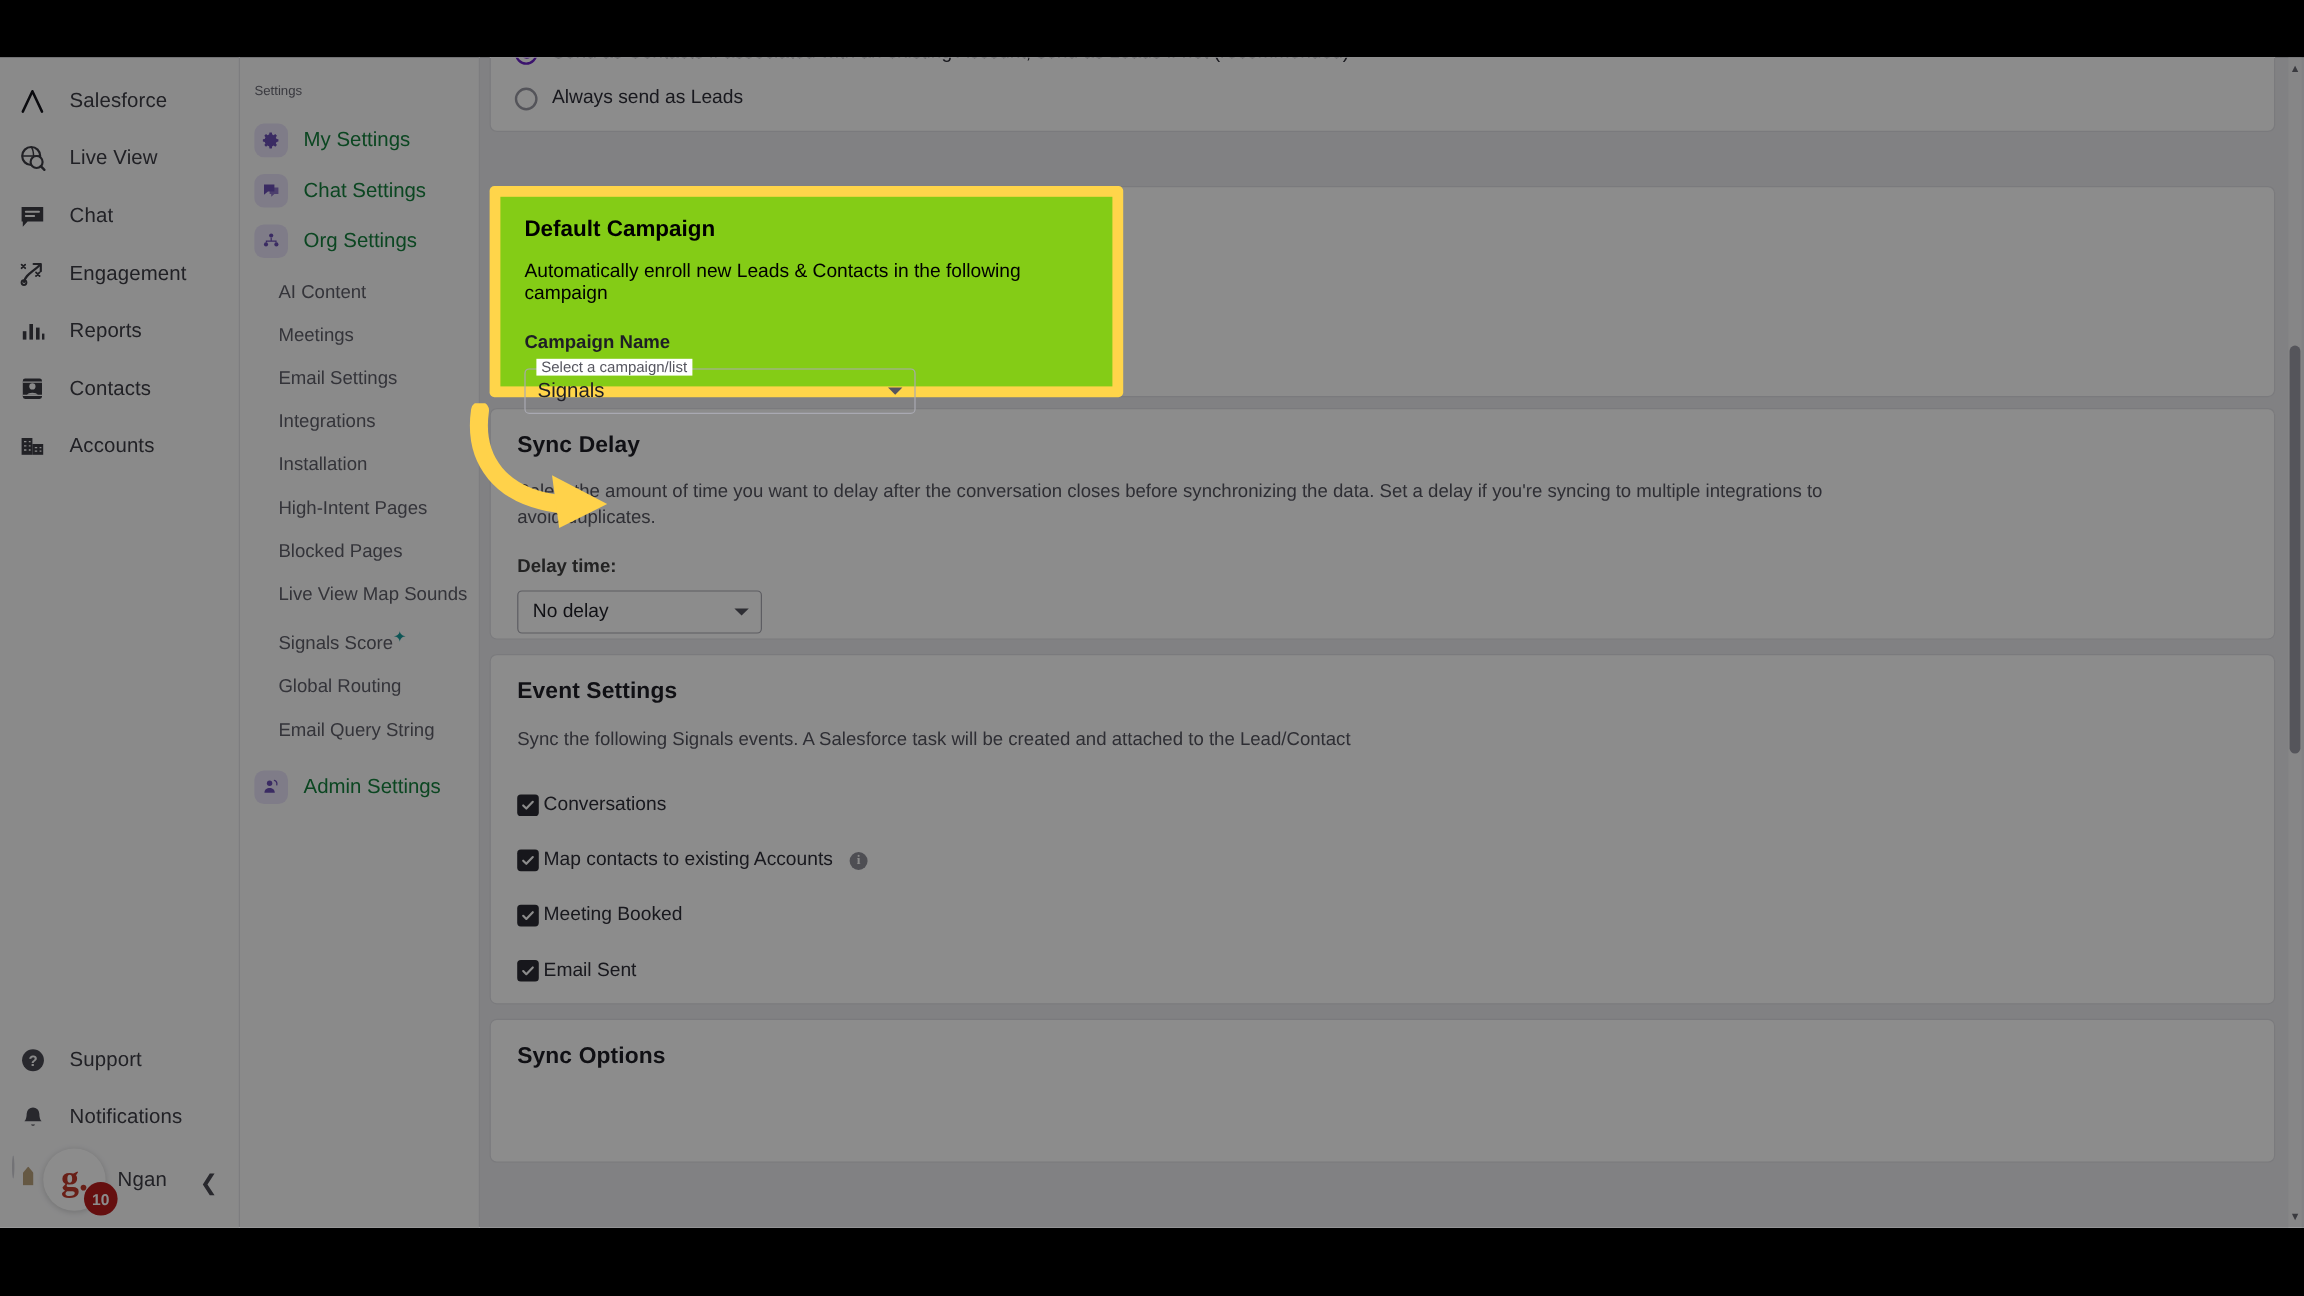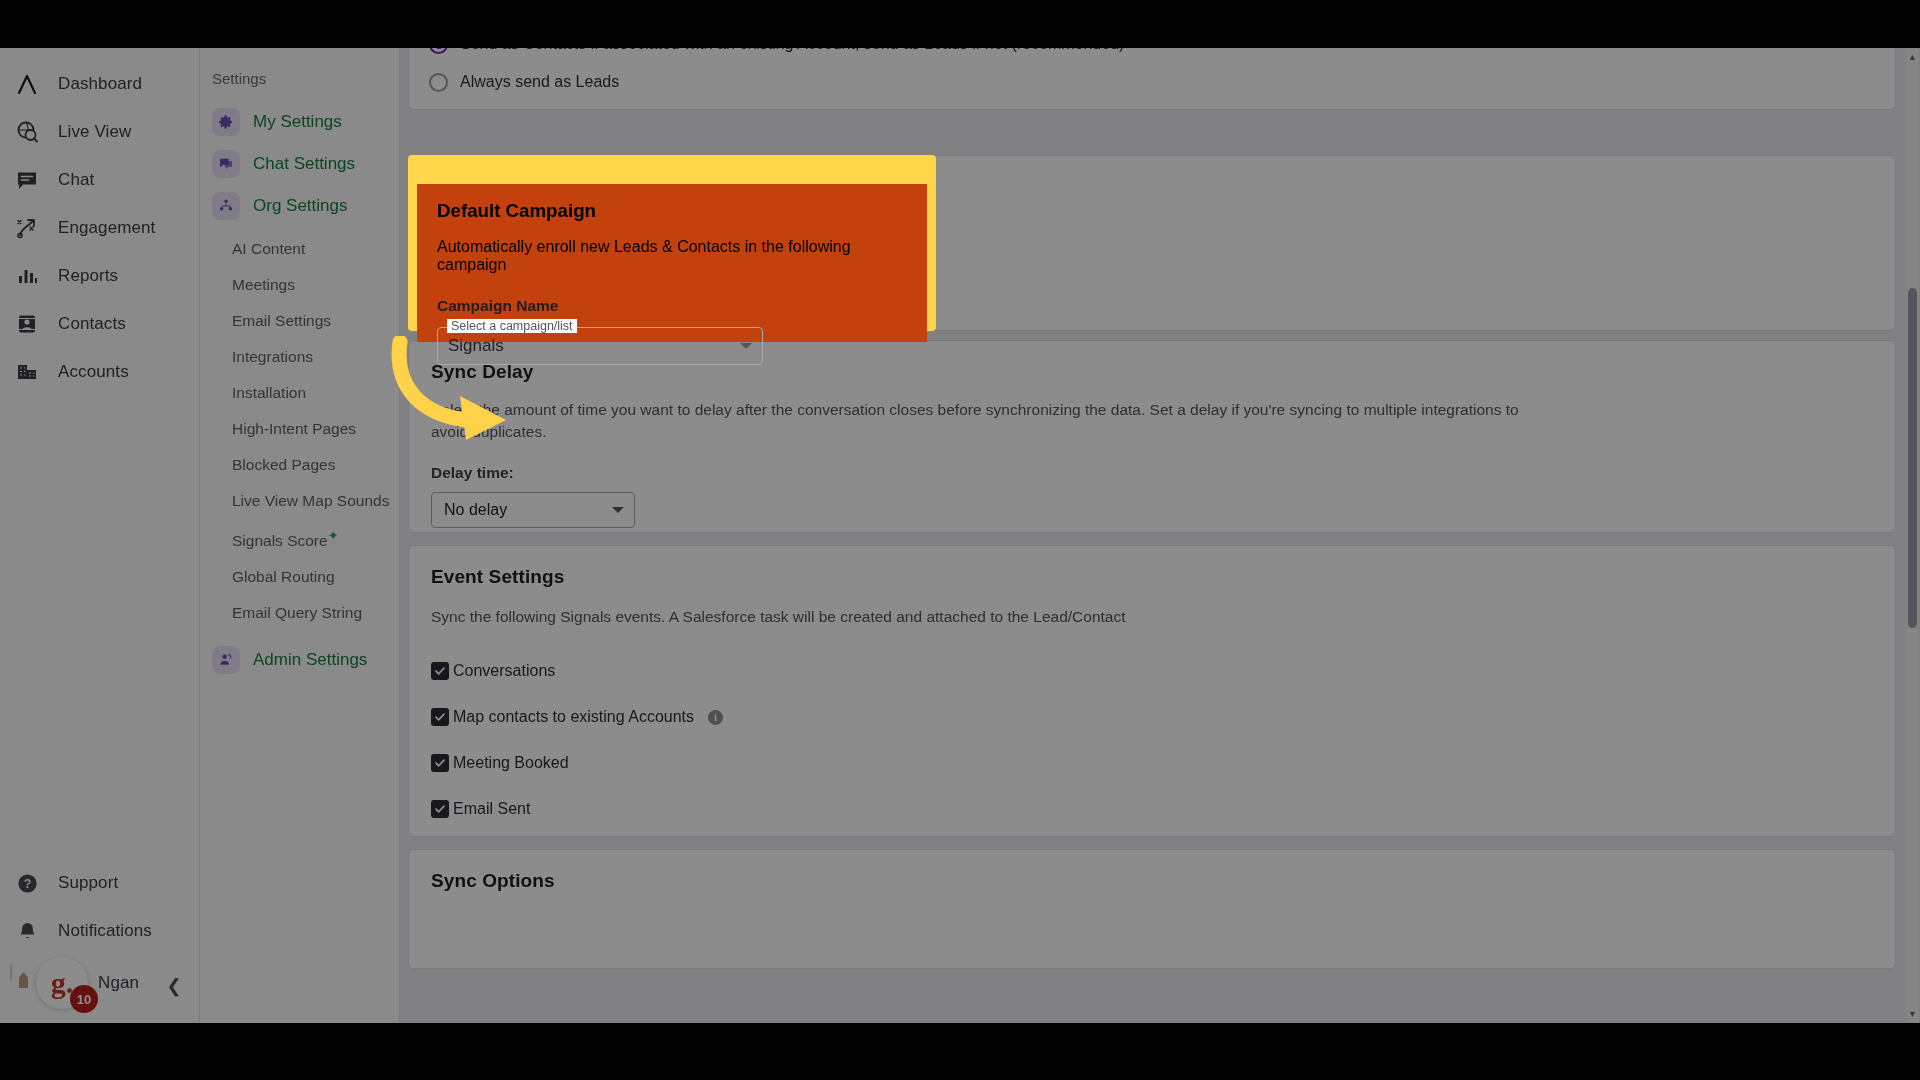--- a/index.html
+++ b/index.html
@@ -112,21 +112,21 @@
   
   #settings-nav {
     position: absolute; left: 200px; top: 0;
     width: 200px; height: 975px;
     background: #fbfbfc;
     border-right: 1px solid #e4e4e8;
     padding-top: 14px;
     z-index: 4;
   }
   #settings-title {
-    font-size: 15px; color: #6a6a74;
+    font-size: 11px; color: #6a6a74;
     padding: 8px 0 14px 12px;
   }
   .set-main {
     display: flex; align-items: center; gap: 13px;
     height: 42px; padding-left: 12px; cursor: pointer;
   }
   .set-main .sq {
     width: 28px; height: 28px; border-radius: 8px;
     background: #e8e2f7;
     display: flex; align-items: center; justify-content: center;
@@ -182,24 +182,23 @@
     position: absolute;
     left: 0px; top: 107px;
     width: 528px; height: 176px;
     background: #ffd54a;
     border-radius: 4px;
     z-index: 60;
     padding: 9px;
   }
   #card-campaign {
     width: 100%; height: 100%;
-    background: #c2410c;
+    background: #84cc16;
     position: relative;
     padding: 16px 20px;
-    margin-top: 20px;
   }
   .field-label {
     font-size: 15.5px; font-weight: 700; color: #1e1e26;
   }
   .select-outline {
     position: relative;
     margin-top: 12px;
     width: 326px; height: 38px;
     border: 1px solid #a9a9b2;
     border-radius: 4px;
@@ -373,21 +372,21 @@
     </div>
 
     <div id="rail">
       <div id="rail-top">
         <div class="rail-item">
           <span class="rail-ico">
             <svg width="24" height="24" viewBox="0 0 24 24">
                 <path d="M4 21 L12 4 L20 21" stroke="#15151c" stroke-width="2.1" fill="none" stroke-linecap="round" stroke-linejoin="round"></path>
               </svg>
           </span>
-          <span class="rail-lbl">Dashboard</span>
+          <span class="rail-lbl">Salesforce</span>
         </div>
         <div class="rail-item">
           <span class="rail-ico">
             <svg width="24" height="24" viewBox="0 0 24 24">
               <circle cx="11" cy="10" r="7.5" stroke="#3c3c44" stroke-width="1.8" fill="none"></circle>
               <path d="M3.6 10h14.8M11 2.5c2.6 3 2.6 12 0 15" stroke="#3c3c44" stroke-width="1.2" fill="none"></path>
               <circle cx="15.5" cy="15" r="5" fill="#fbfbfc" stroke="#3c3c44" stroke-width="1.8"></circle>
               <path d="M19 18.5 L22 21.5" stroke="#3c3c44" stroke-width="2" stroke-linecap="round"></path>
             </svg>
           </span>

